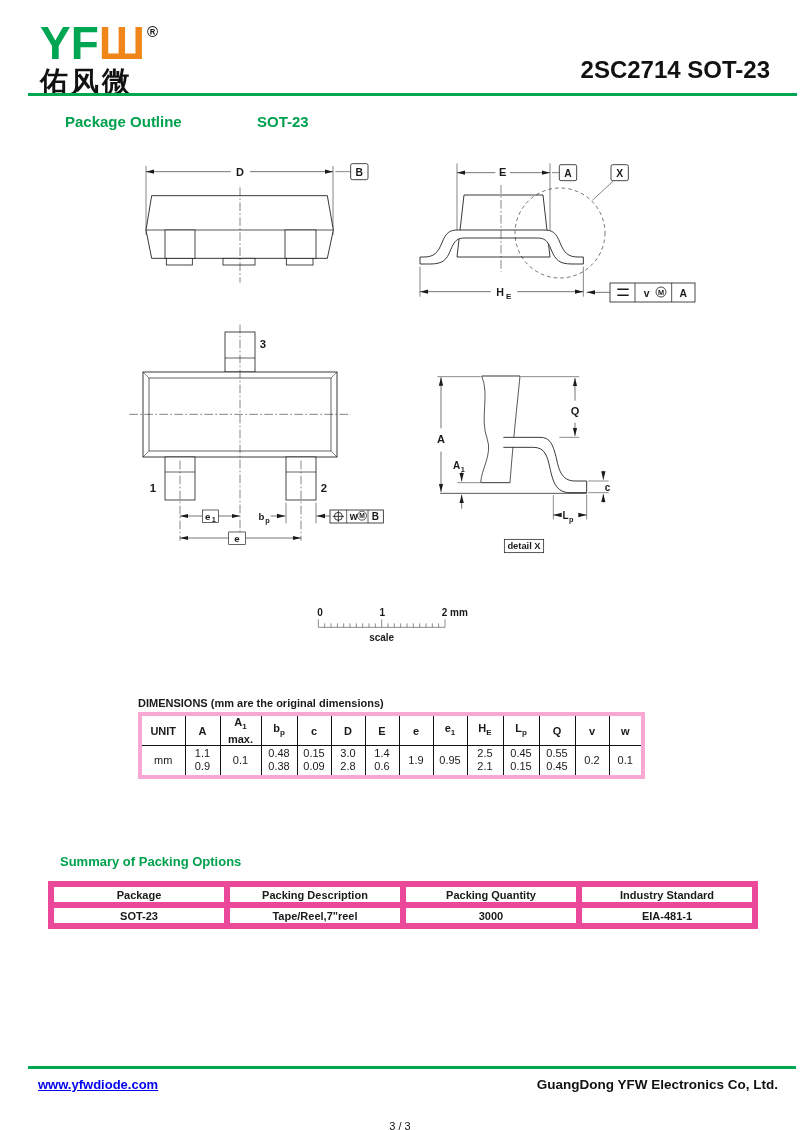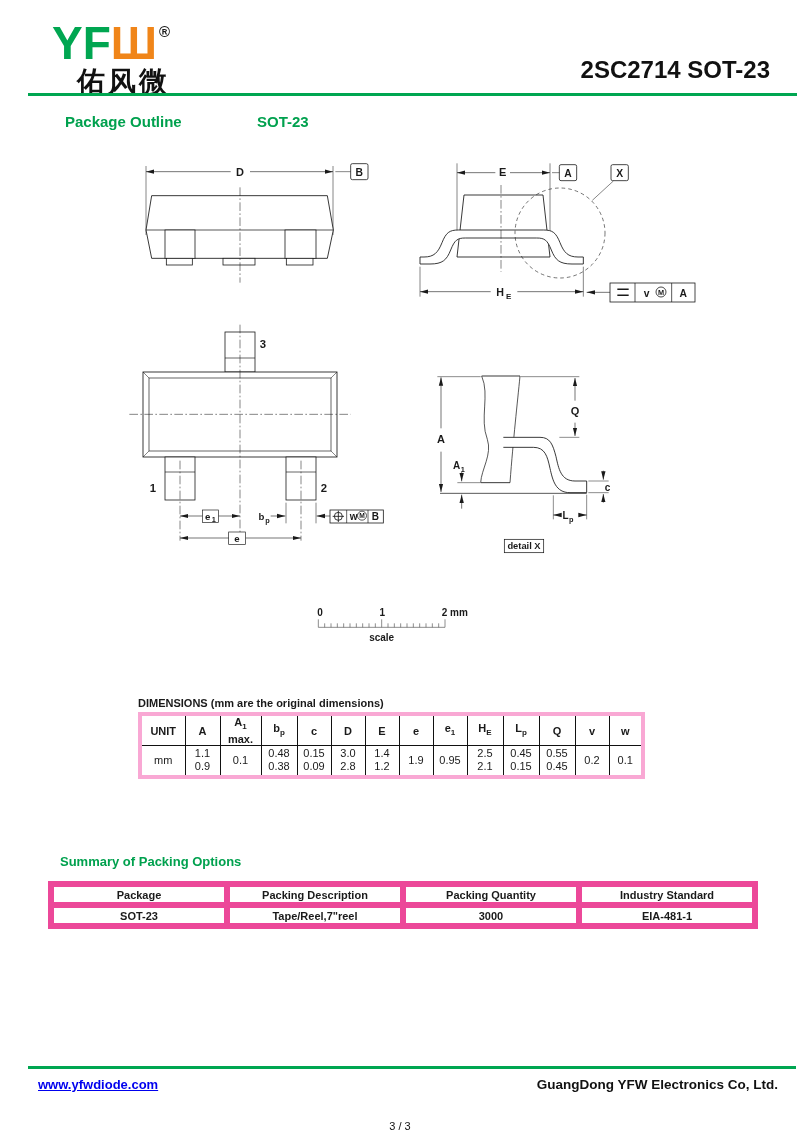--- a/index.html
+++ b/index.html
@@ -1,21 +1,21 @@
 <!DOCTYPE html>
 <html><head>
 <meta charset="utf-8">
 <style>
   * { margin:0; padding:0; box-sizing:border-box; }
   html,body { background:#ffffff; }
   body { font-family:"Liberation Sans","DejaVu Sans",sans-serif; color:#1a1a1a; }
   .page { position:relative; width:800px; height:1130px; background:#fff; overflow:hidden; }
 
   
-  .logo { position:absolute; left:52px; top:8px;text-align:right; }
+  .logo { position:absolute; left:40px; top:8px; }
   .logo-main { font-size:46px; font-weight:bold; line-height:48px; letter-spacing:0px; }
   .logo-yf { color:#00A651; }
   .logo-w { color:#F08519; }
   .logo-reg { font-size:15px; font-weight:bold; color:#1a1a1a; vertical-align:22px; margin-left:2px; }
   .logo-cn { font-size:28px; font-weight:bold; color:#111; letter-spacing:3px; line-height:30px; }
   .header-rule { position:absolute; left:28px; right:3px; top:93px; height:3px; background:#00A651; }
   .doc-title { position:absolute; right:30px; top:56px; font-size:24px; font-weight:bold; color:#111; }
 
   .sec-heading { position:absolute; font-size:15px; font-weight:bold; color:#00A14E; }
   .h-pkg { left:65px; top:113px; }
@@ -308,21 +308,21 @@
         <td>1.1
 0.9</td>
         <td>0.1</td>
         <td>0.48
 0.38</td>
         <td>0.15
 0.09</td>
         <td>3.0
 2.8</td>
         <td>1.4
-1.2</td>
+0.6</td>
         <td>1.9</td>
         <td>0.95</td>
         <td>2.5
 2.1</td>
         <td>0.45
 0.15</td>
         <td>0.55
 0.45</td>
         <td>0.2</td>
         <td>0.1</td>

